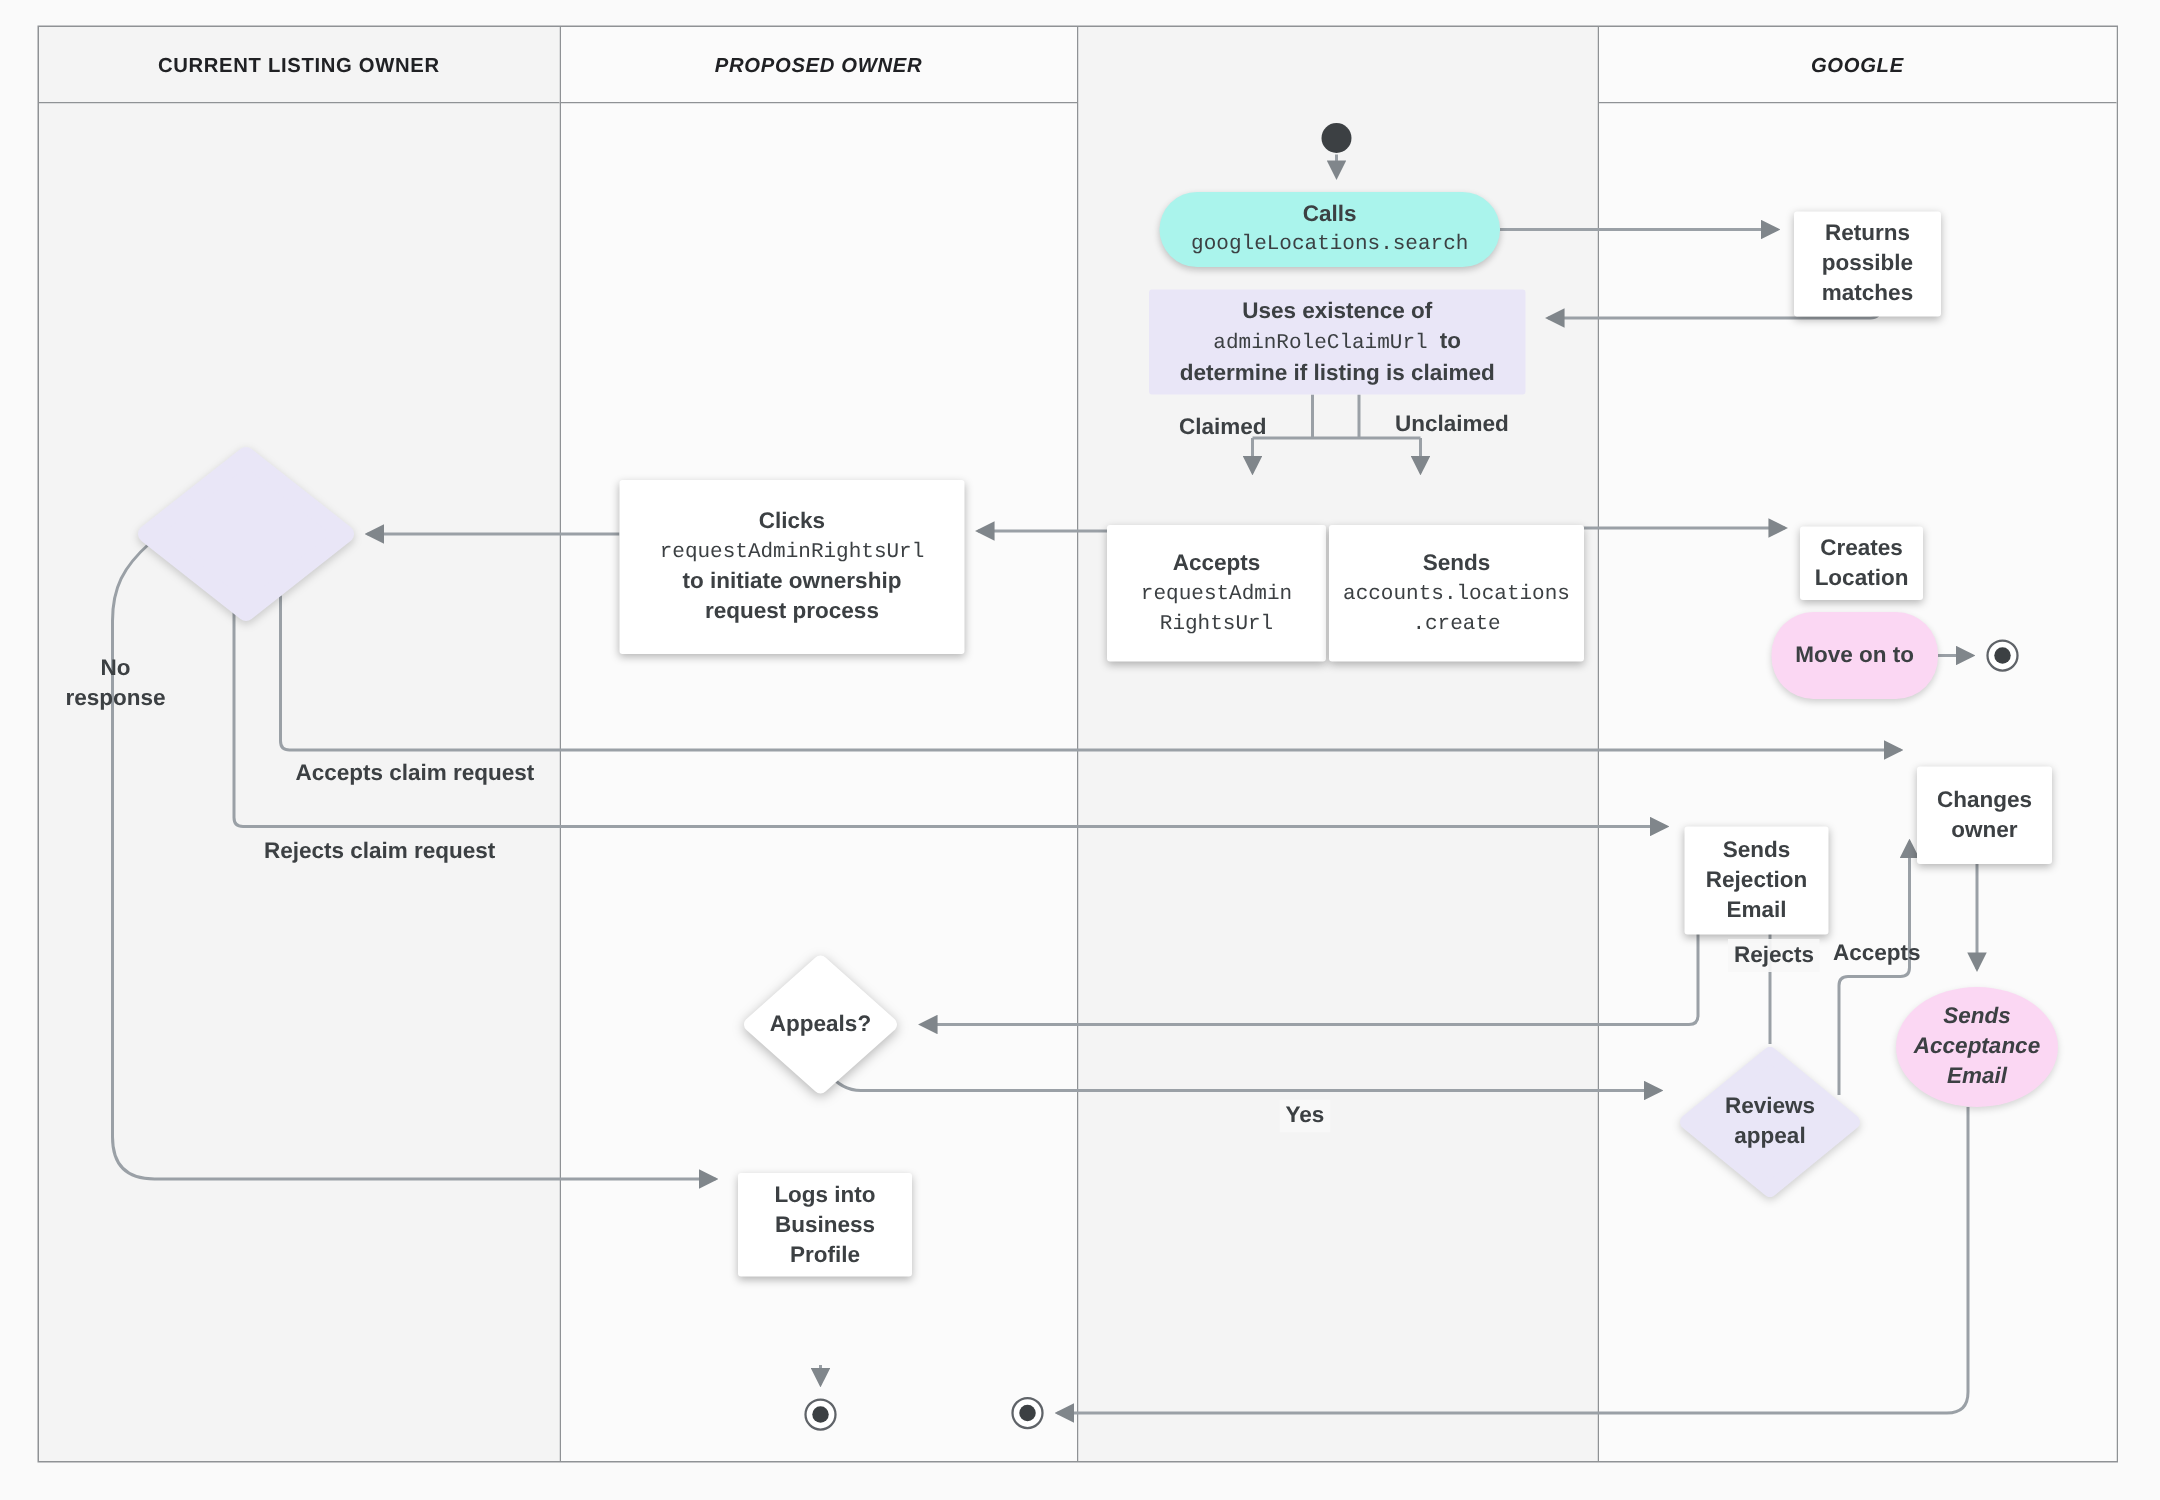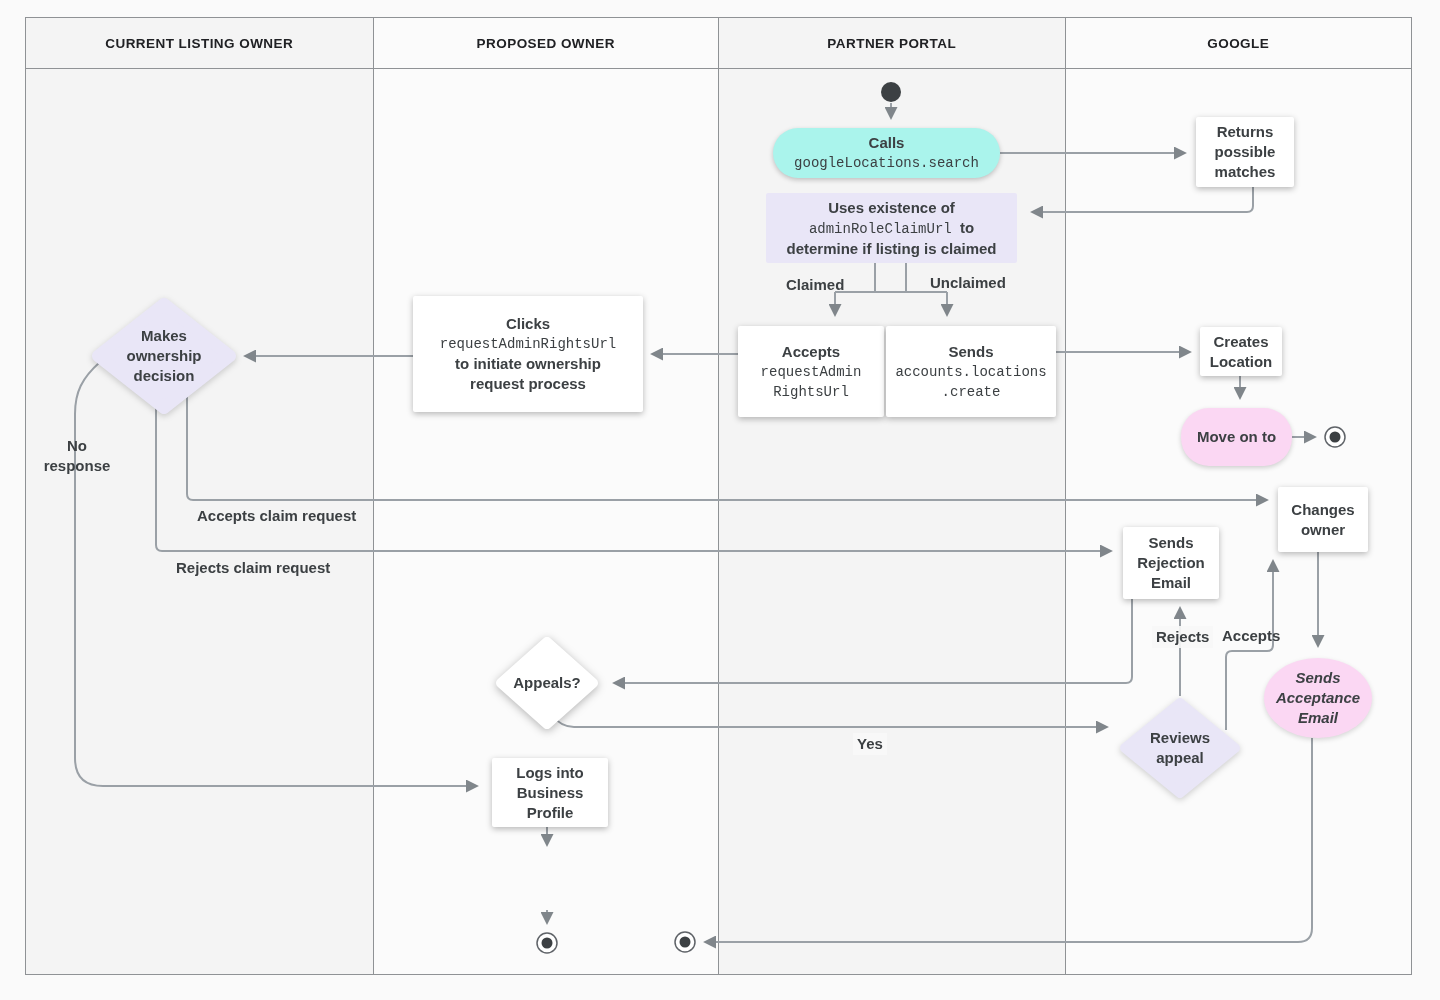--- a/index.html
+++ b/index.html
@@ -9,31 +9,31 @@
   
   #lanes{position:absolute;left:25px;top:17px;width:1387px;height:958px;
          display:flex;border:1px solid var(--border);box-sizing:border-box;z-index:0;}
   .lane{display:flex;flex-direction:column;box-sizing:border-box;border-right:1px solid var(--border);}
   .lane:last-child{border-right:none;}
   .lane-header{height:51px;display:flex;align-items:center;justify-content:center;
                border-bottom:1px solid var(--border);box-sizing:border-box;
                font-weight:bold;font-size:13.5px;letter-spacing:.45px;color:#202124;}
   .lane-body{flex:1;}
   .bgA{background:var(--lane-a);}
-  .bgB{background:var(--lane-b);}
+  .bgB{background:var(--lane-b);font-style:italic;}
 
   
   #wires{position:absolute;left:0;top:0;width:1440px;height:1000px;z-index:1;pointer-events:none;}
   .wire{fill:none;stroke:var(--line);stroke-width:2px;}
 
   
   .node{position:absolute;display:flex;flex-direction:column;align-items:center;justify-content:center;
         text-align:center;font-weight:bold;font-size:15px;line-height:20px;color:var(--text);z-index:2;
         box-sizing:border-box;}
-  .white{background:#fff;border-radius:2px;box-shadow:0 2px 6px rgba(0,0,0,.28);}
+  .white{background:#fff;border-radius:2px;box-shadow:0 2px 6px rgba(0,0,0,.28);margin-top:24px;}
   .teal{background:var(--teal);border-radius:27px;box-shadow:0 2px 5px rgba(0,0,0,.22);}
   .pill{background:var(--pink);border-radius:28px;box-shadow:0 2px 5px rgba(0,0,0,.18);}
   .ellipse{background:var(--pink);border-radius:50%;box-shadow:0 2px 5px rgba(0,0,0,.15);font-style:italic;}
   .purple{background:var(--purple);border-radius:2px;}
   .code{font-family:"Liberation Mono",monospace;font-weight:400;font-size:14px;white-space:nowrap;line-height:20px;}
   .dtext{position:absolute;display:flex;align-items:center;justify-content:center;text-align:center;
          font-weight:bold;font-size:15px;line-height:20px;color:var(--text);z-index:3;}
 
   
   .elabel{position:absolute;font-weight:bold;font-size:15px;line-height:20px;color:var(--text);
@@ -49,21 +49,20 @@
   <div id="lanes">
     <div class="lane" style="width:348px">
       <div class="lane-header bgA">CURRENT LISTING OWNER</div>
       <div class="lane-body bgA"></div>
     </div>
     <div class="lane" style="width:346px">
       <div class="lane-header bgB">PROPOSED OWNER</div>
       <div class="lane-body bgB"></div>
     </div>
     <div class="lane" style="width:347px">
-      <div class="lane-header bgA">PARTNER PORTAL</div>
       <div class="lane-body bgA"></div>
     </div>
     <div class="lane" style="width:346px">
       <div class="lane-header bgB">GOOGLE</div>
       <div class="lane-body bgB"></div>
     </div>
   </div>
 
   <svg id="wires" viewBox="0 0 1440 1000">
     <defs>
@@ -169,21 +168,20 @@
 
   <div class="node ellipse" style="left:1264px;top:658px;width:108px;height:80px">
     <div class="center" style="width:95px">Sends Acceptance Email</div>
   </div>
 
   <div class="node white" style="left:492px;top:758px;width:116px;height:69px">
     <div class="center" style="width:95px">Logs into Business Profile</div>
   </div>
 
 
-  <div class="dtext" style="left:104px;top:326px;width:120px;height:60px">Makes ownership decision</div>
   <div class="dtext" style="left:497px;top:673px;width:100px;height:20px">Appeals?</div>
   <div class="dtext" style="left:1130px;top:728px;width:100px;height:40px">Reviews appeal</div>
 
   <div class="elabel" style="left:786px;top:275px">Claimed</div>
   <div class="elabel" style="left:930px;top:273px">Unclaimed</div>
   <div class="elabel center" style="left:35px;top:436px;width:84px">No response</div>
   <div class="elabel" style="left:197px;top:506px">Accepts claim request</div>
   <div class="elabel" style="left:176px;top:558px">Rejects claim request</div>
   <div class="elabel boxed" style="left:1152px;top:626px">Rejects</div>
   <div class="elabel" style="left:1222px;top:626px">Accepts</div>

